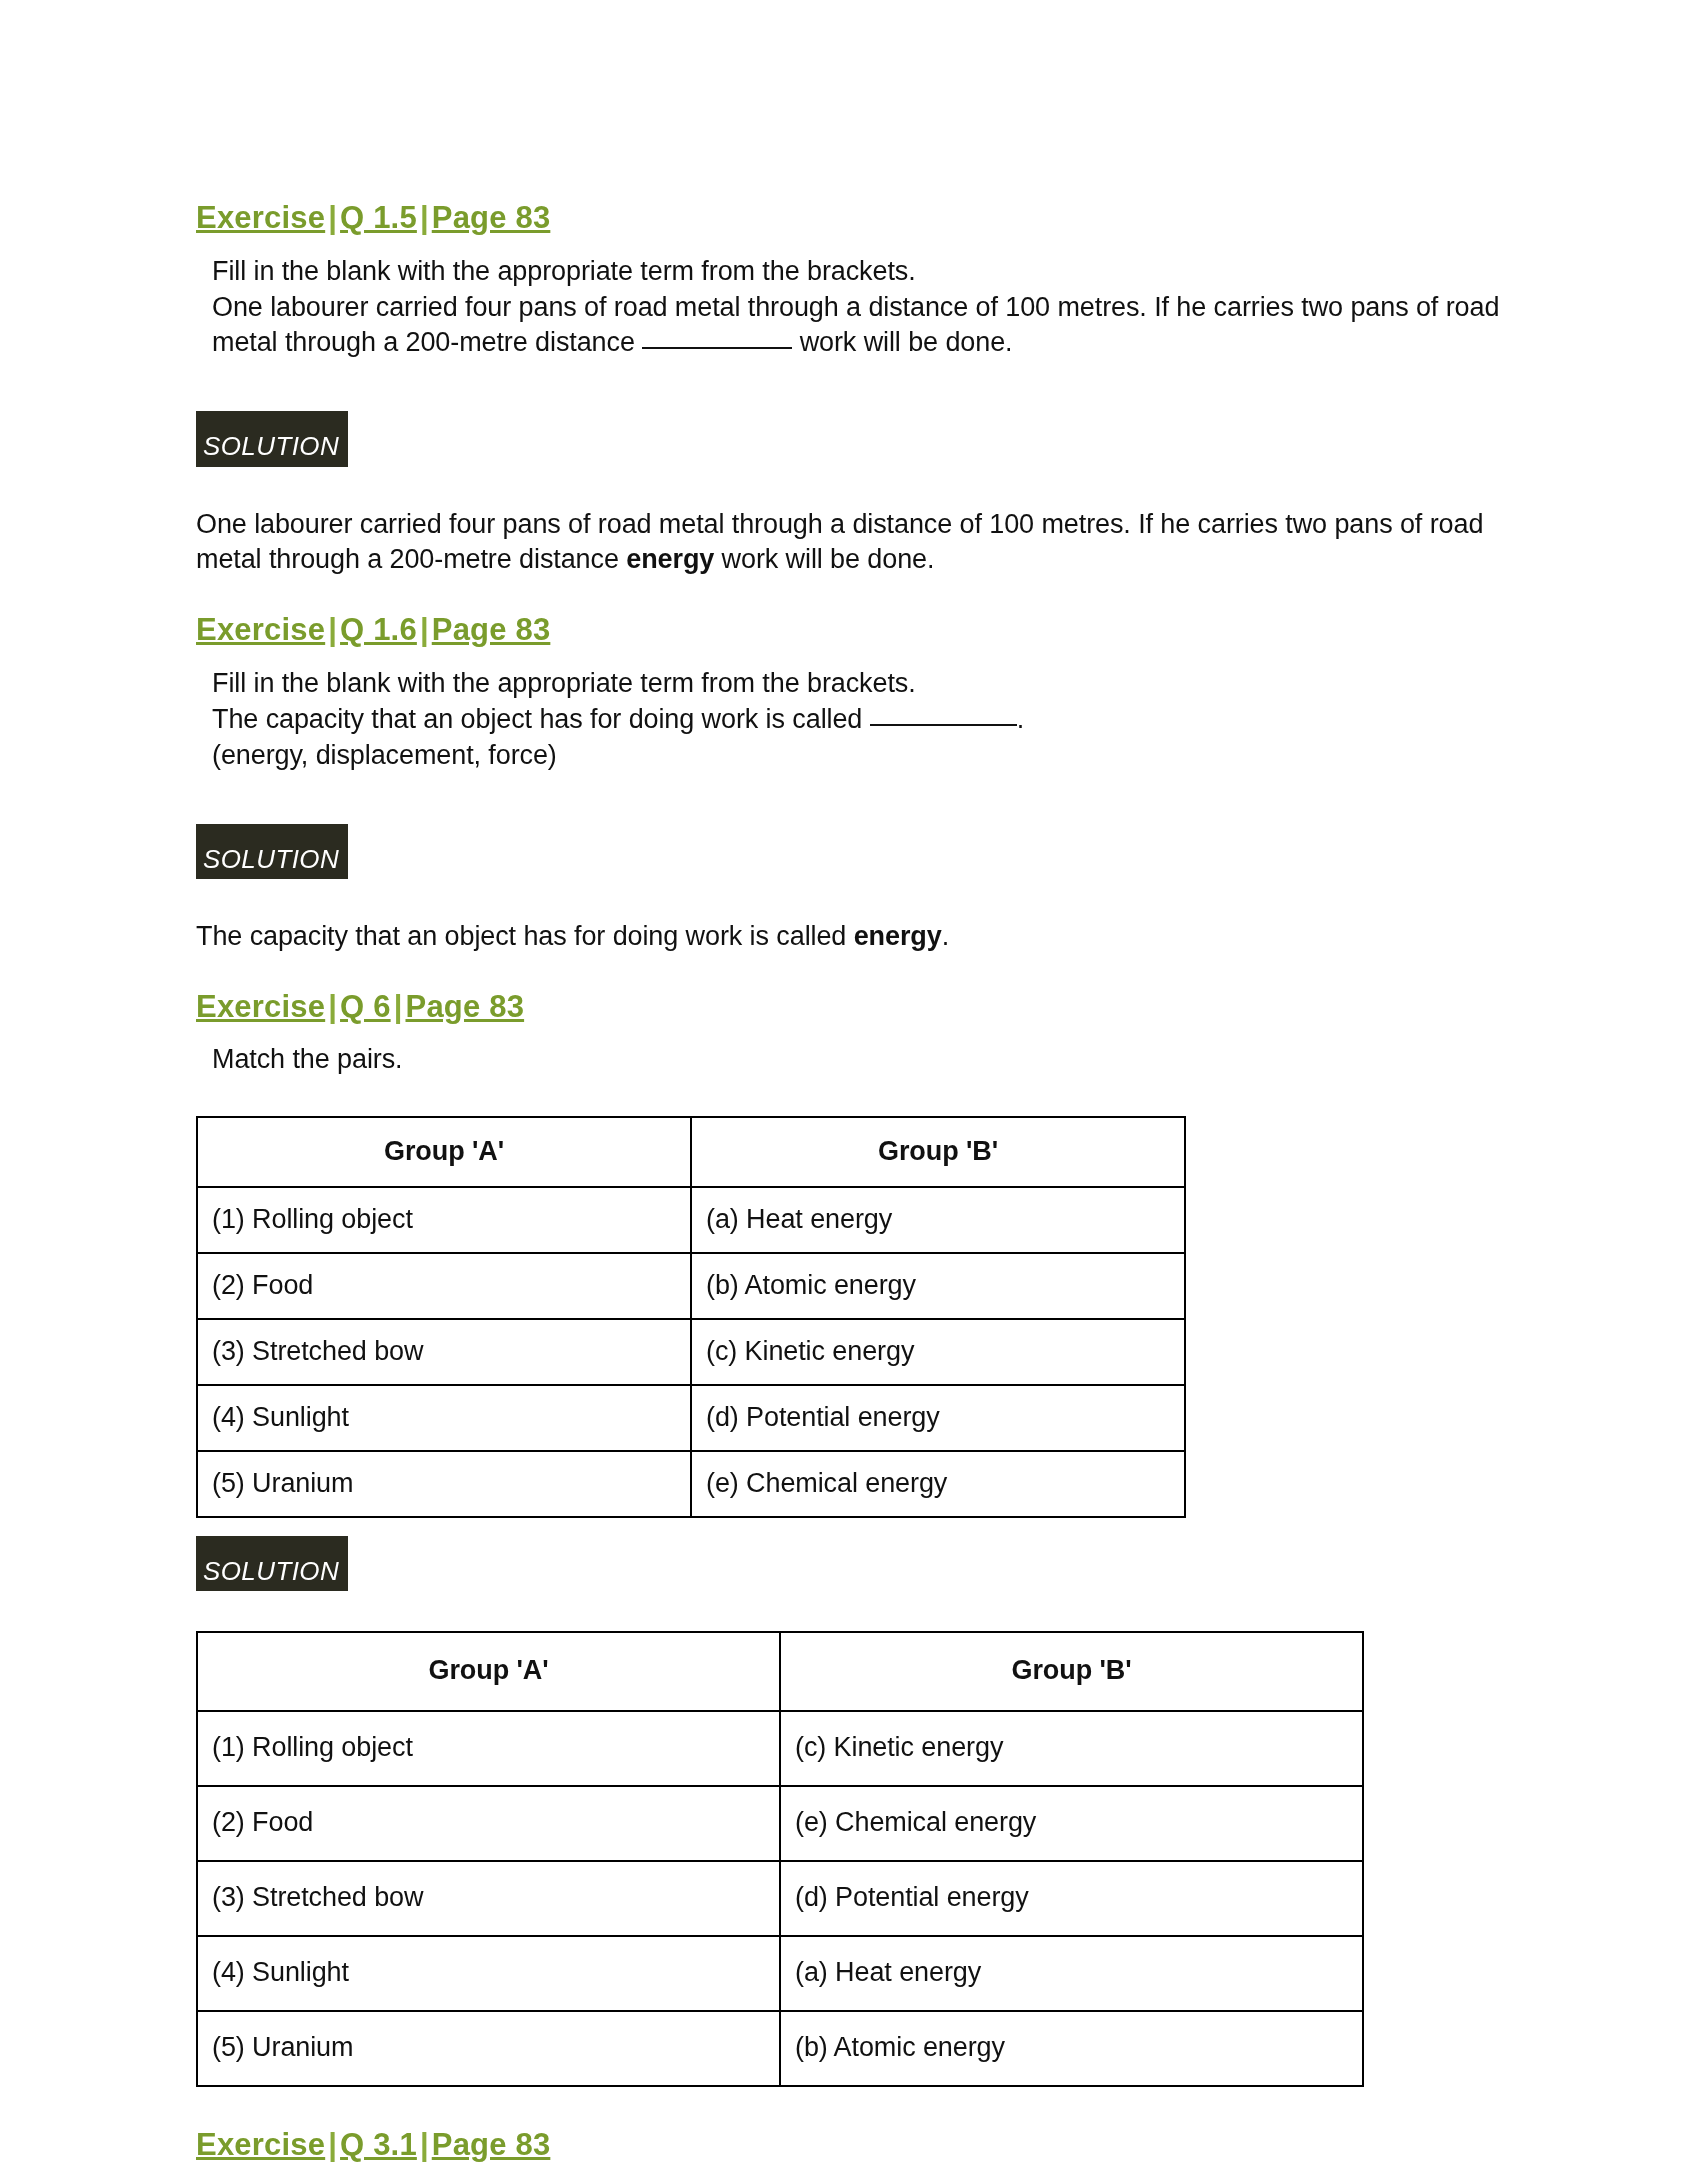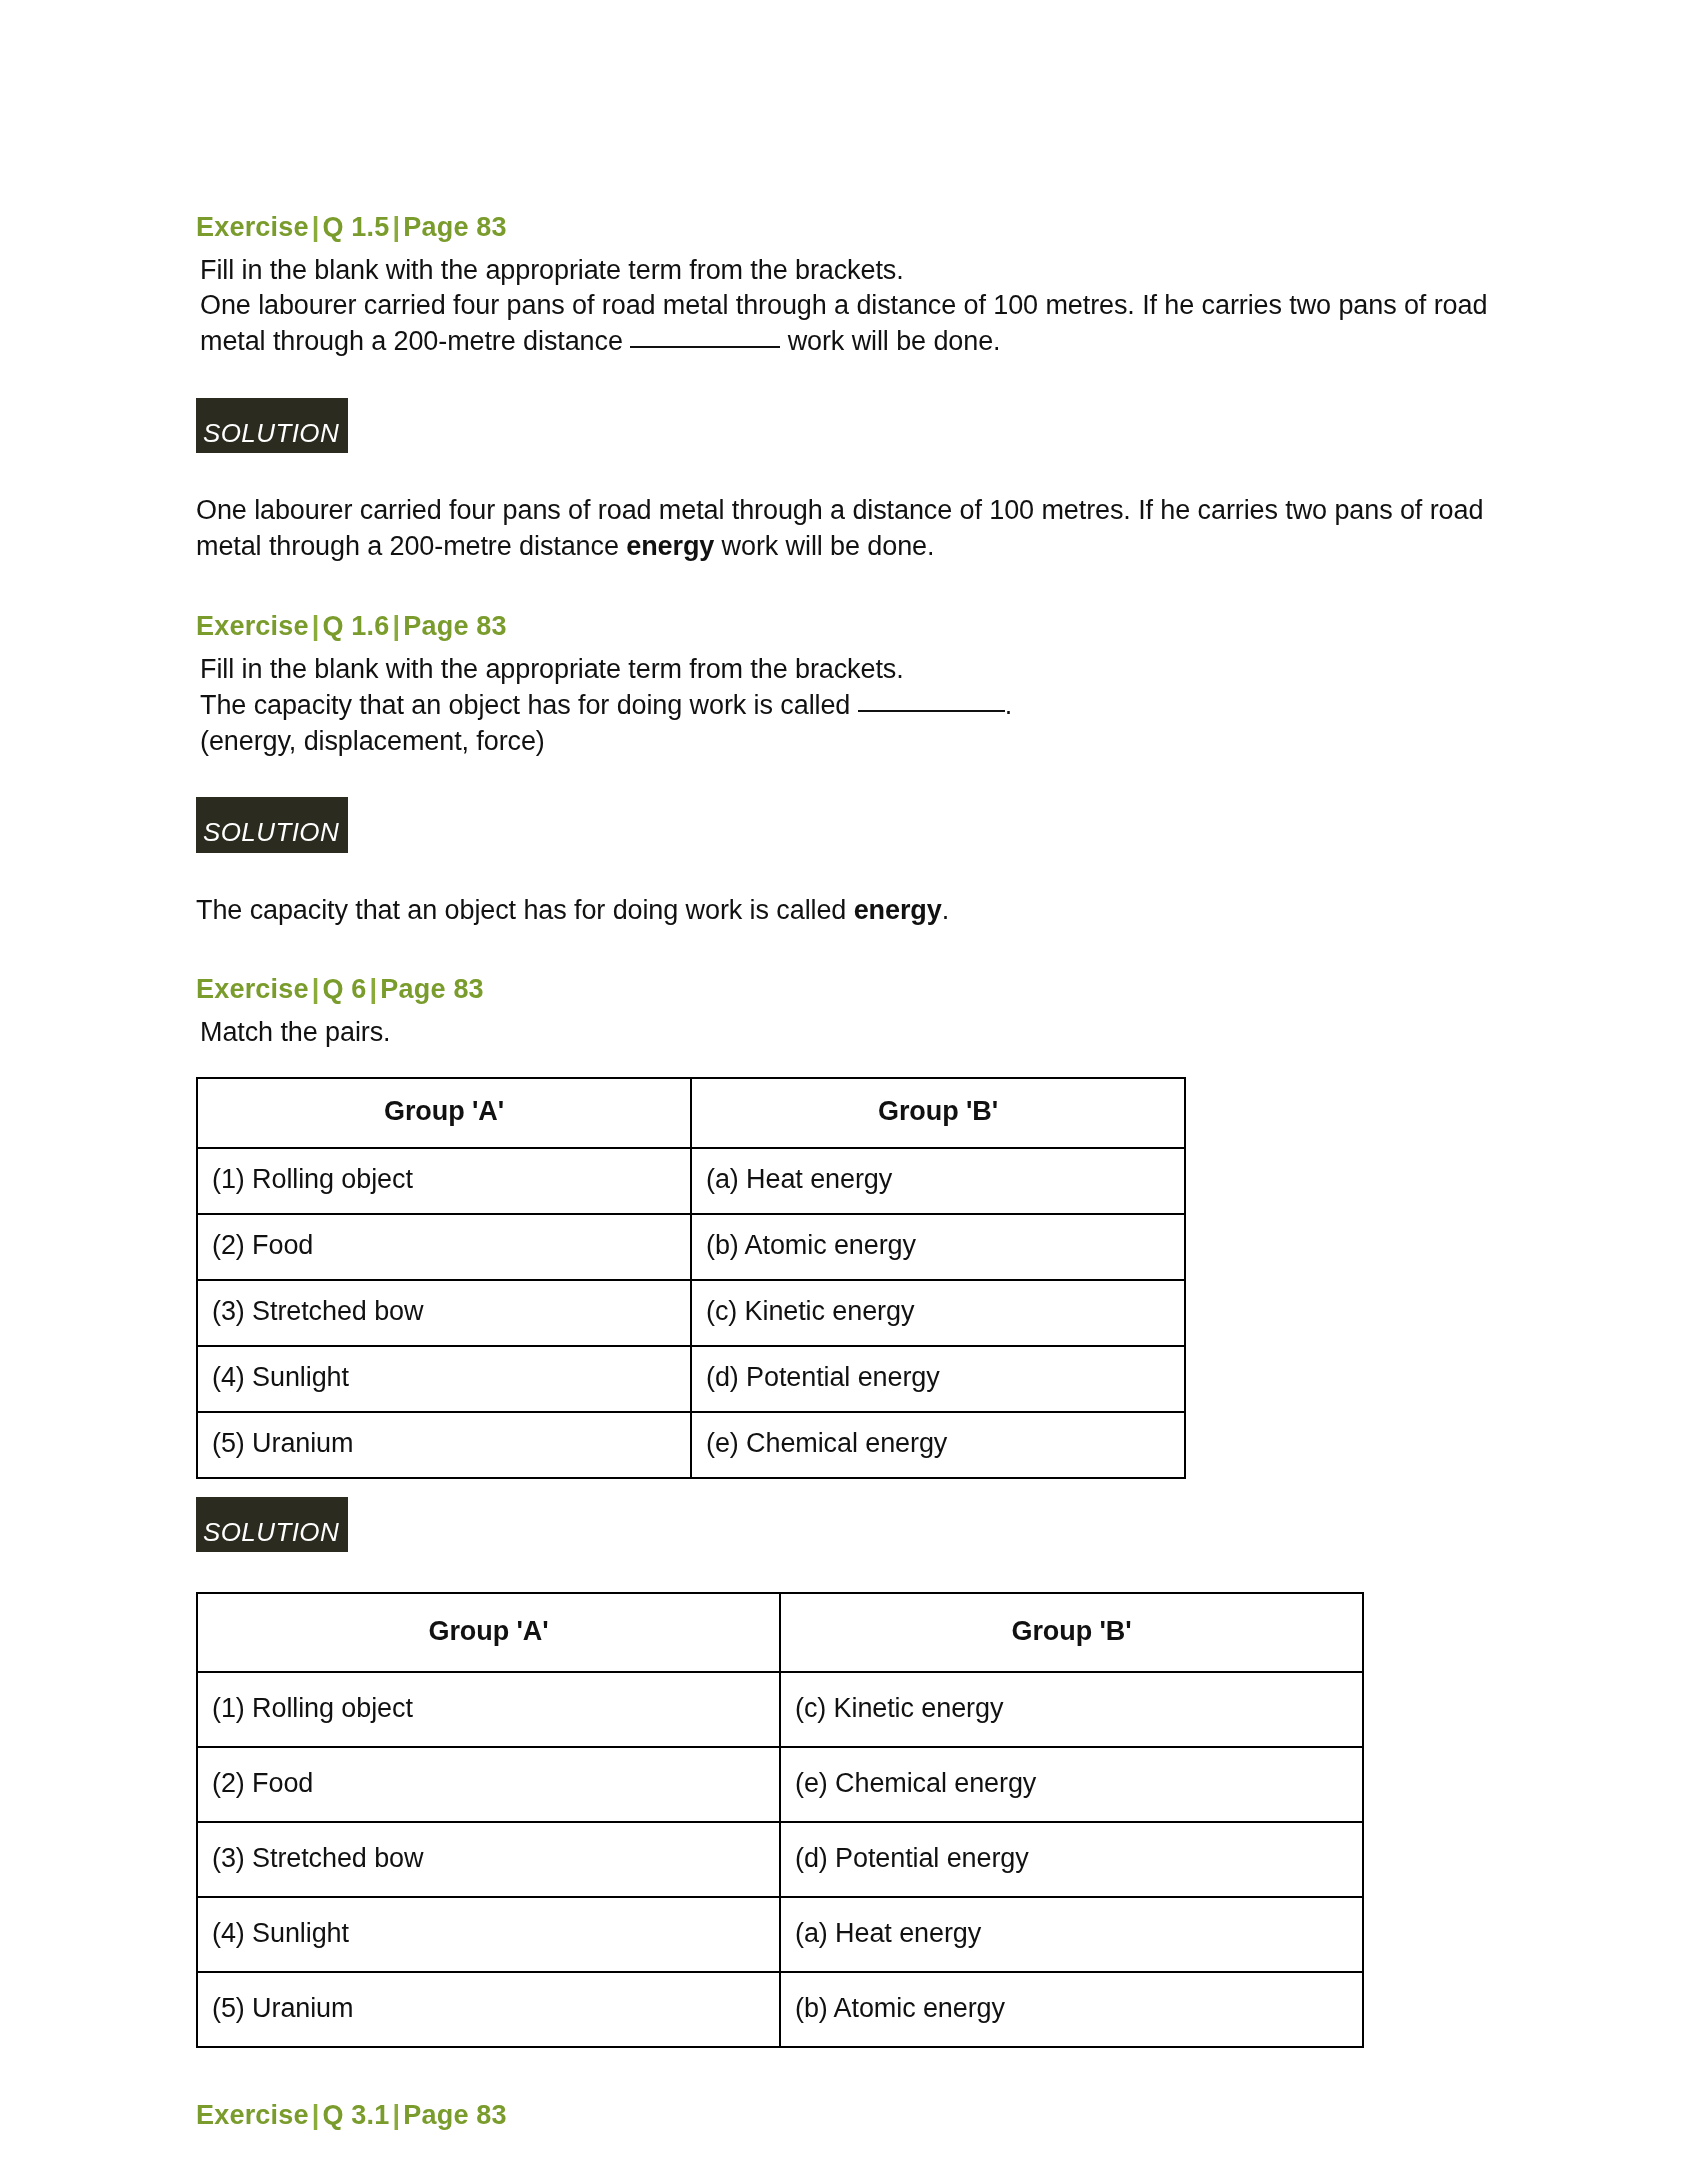--- a/index.html
+++ b/index.html
@@ -16,37 +16,38 @@
   }
   .page {
     position: relative;
     width: 1683px;
     height: 2178px;
     background: #ffffff;
     box-sizing: border-box;
     padding: 194px 158px 0 196px;
   }
   .exercise-head {
-    font-size: 27px;
+    font-size: 31px;
     font-weight: bold;
     color: #7a9c2c;
     letter-spacing: 0.2px;
-    margin: 16px 0 8px 0;
+    margin: 4px 0 8px 0;
     line-height: 1.28;
+    text-decoration: underline;
   }
   .exercise-head .sep {
     color: #8aab3a;
     font-weight: bold;
     padding: 0 3px;
   }
   .qtext {
     font-size: 27px;
     line-height: 1.33;
     color: #111111;
-    margin: 4px;
+    margin: 16px;
     letter-spacing: -0.1px;
   }
   .qtext p {
     margin: 0;
   }
   .blankline {
     display: inline-block;
     border-bottom: 2.5px solid #111111;
     vertical-align: 2px;
   }

